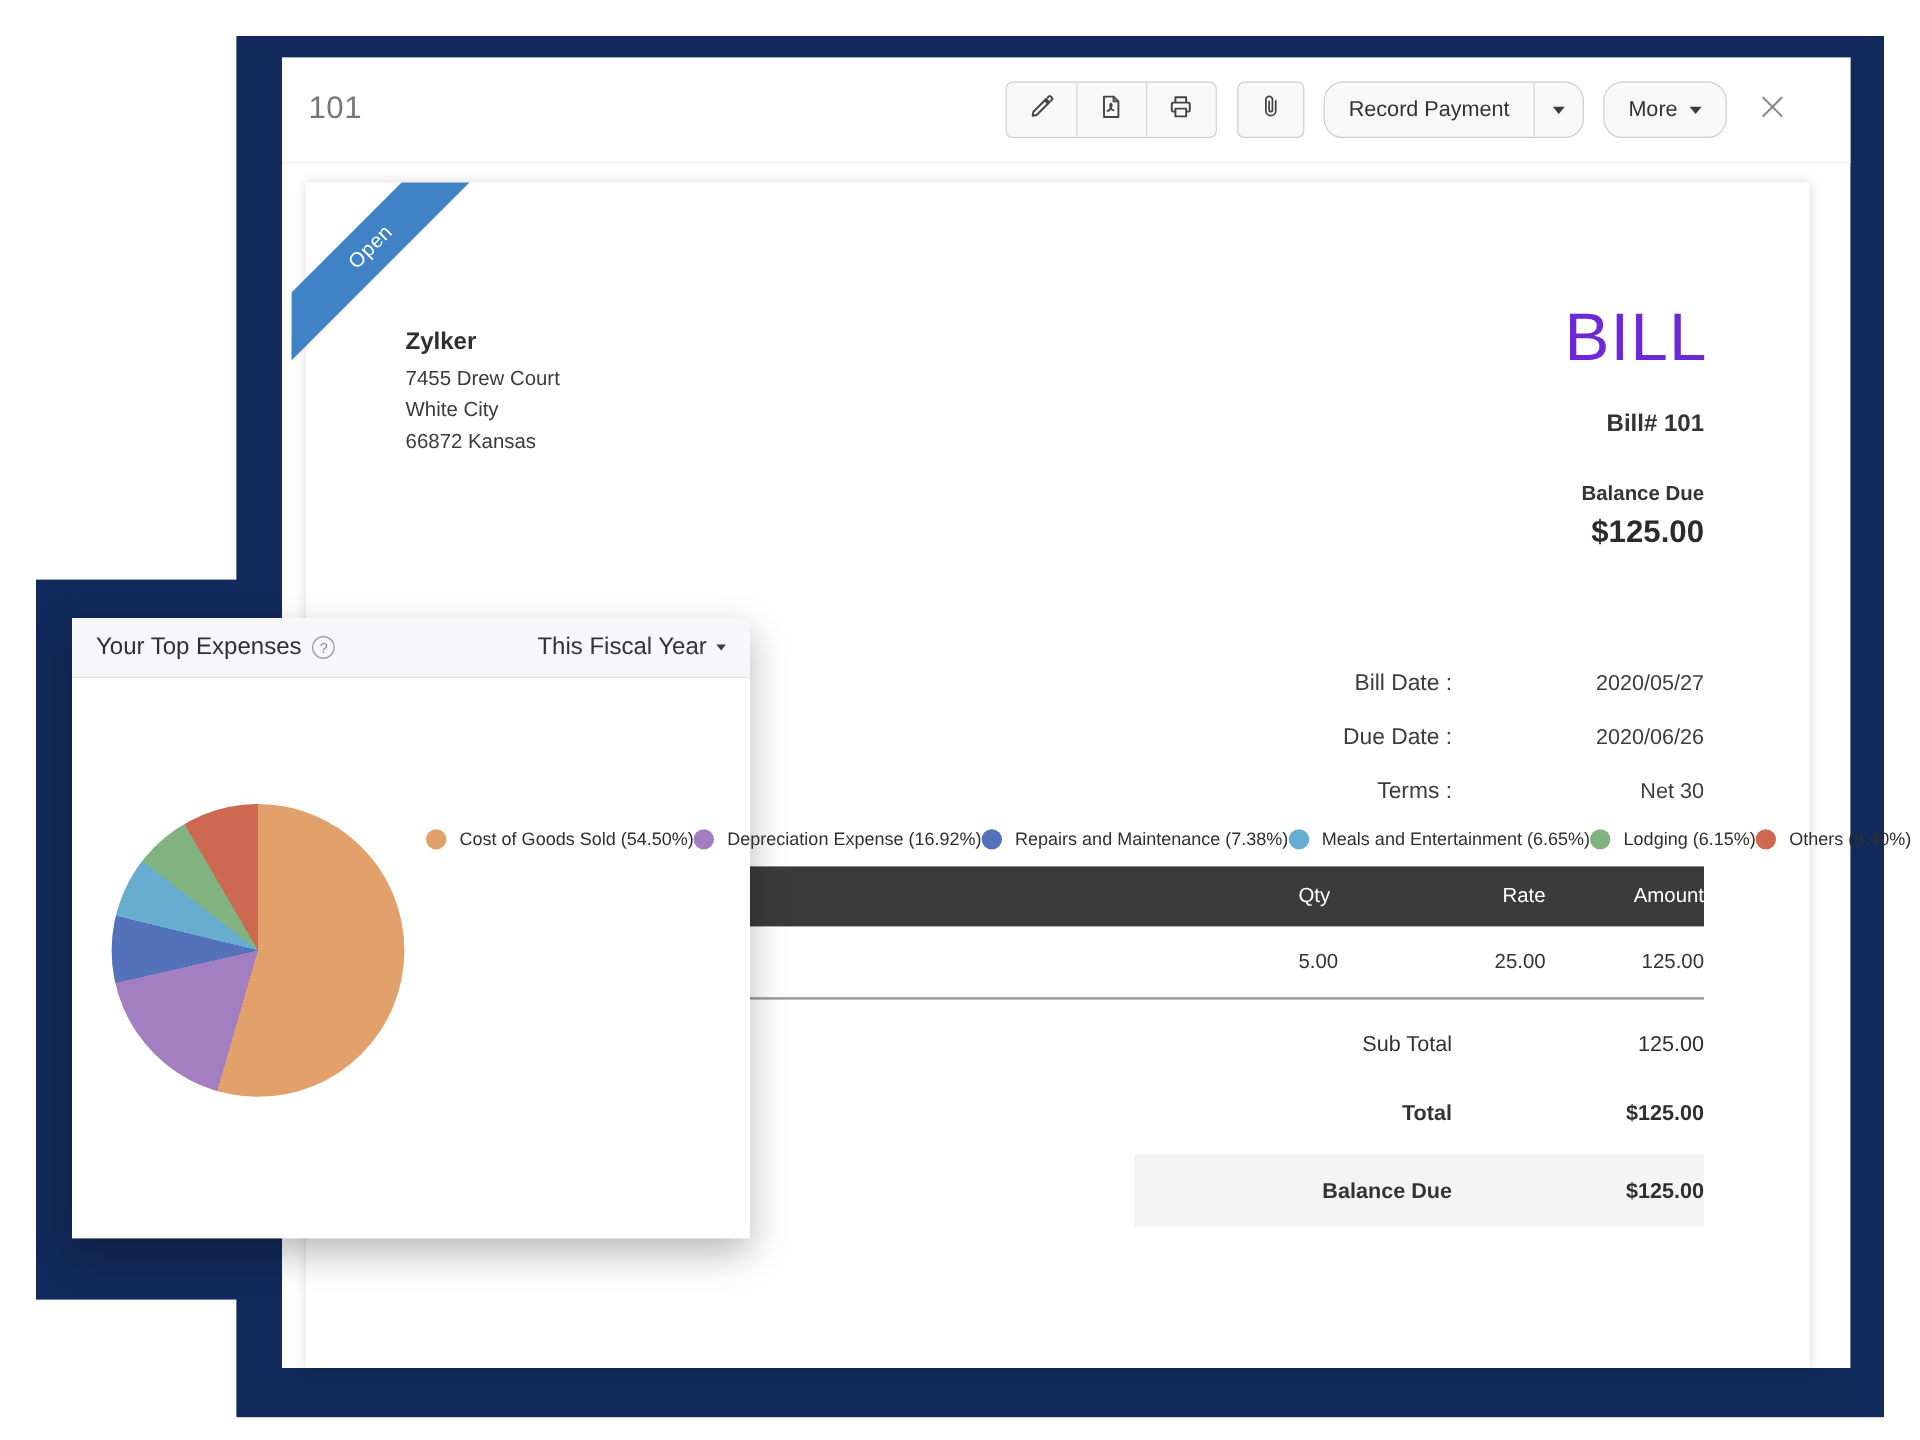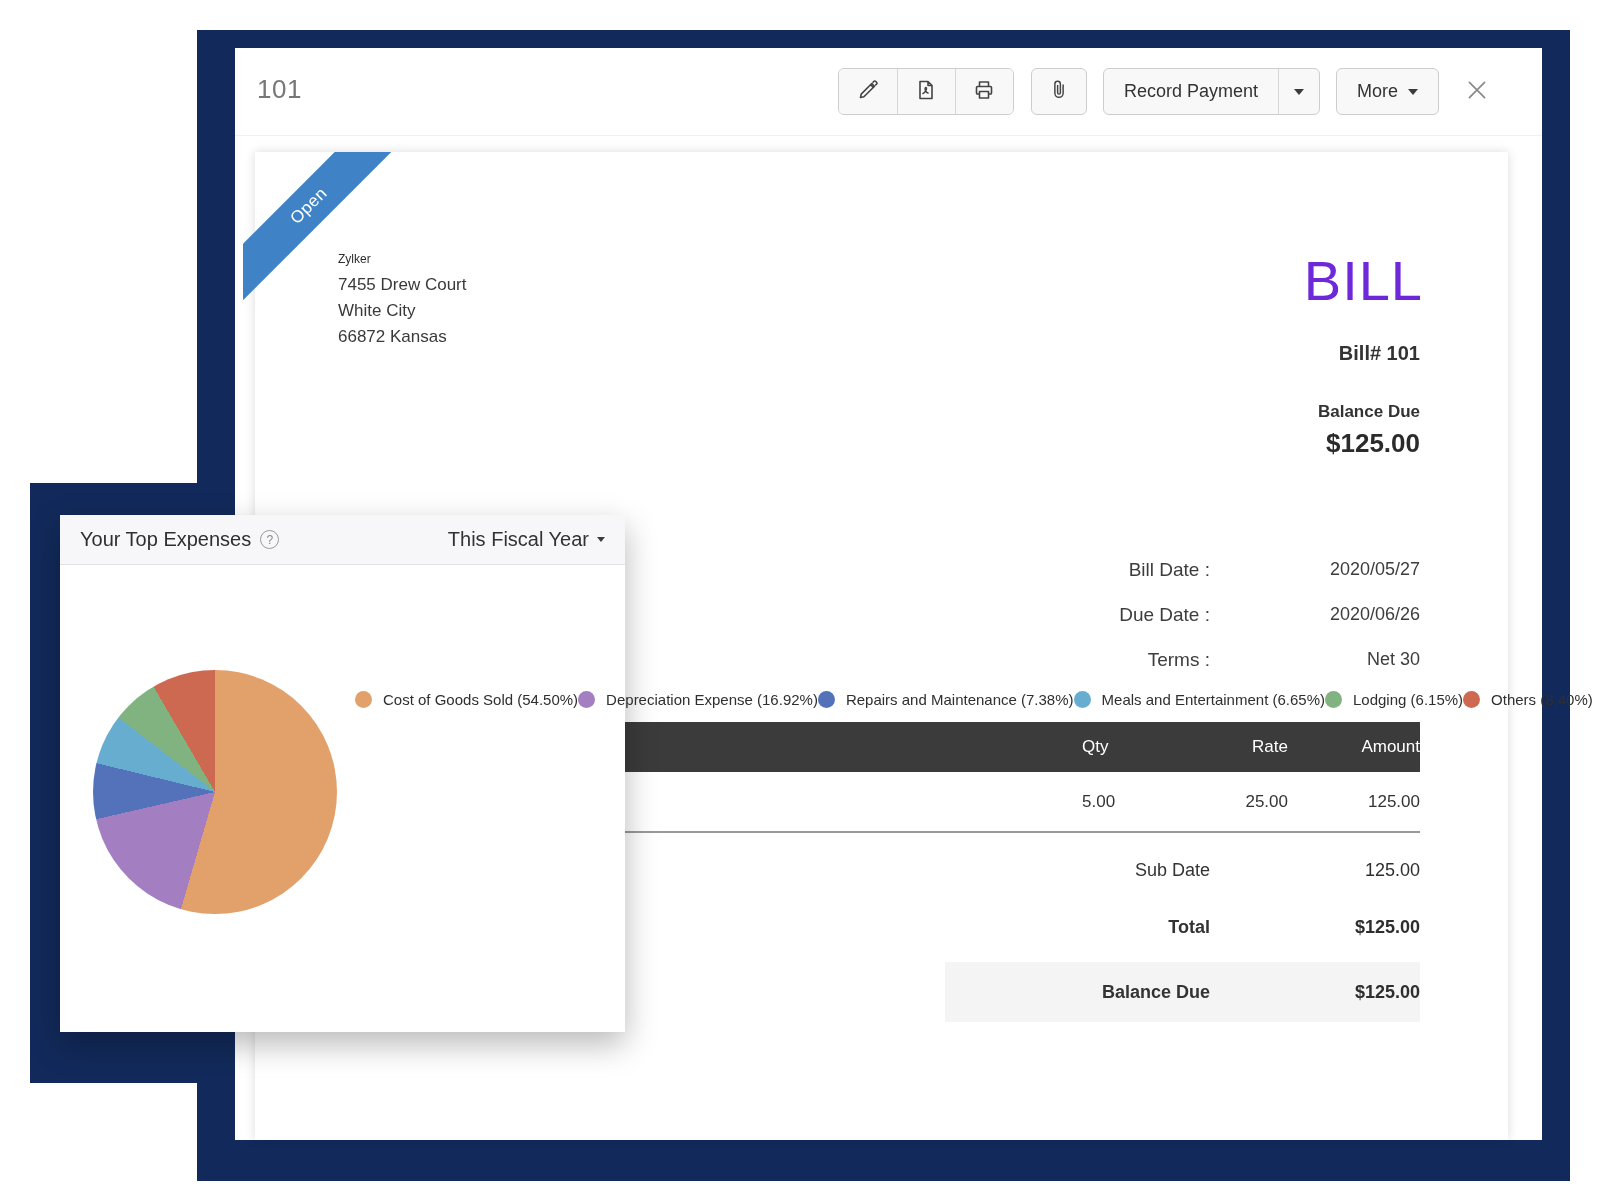--- a/index.html
+++ b/index.html
@@ -16,21 +16,21 @@
 
   .win-header { position:absolute; left:0; top:0; width:100%; height:88px; background:#fff;
                 border-bottom:1px solid #f0f0f0; display:flex; align-items:center; }
   .win-title { position:absolute; left:22px; top:26px; font-size:26px; color:#777; letter-spacing:.5px; }
 
   .toolbar { position:absolute; right:45px; top:20px; height:47px; display:flex; align-items:center; }
   .btn-group { display:flex; border:1px solid #cdcdcd; border-radius:6px; background:#f8f8f8; height:47px; overflow:hidden; }
   .icon-btn { width:58px; height:100%; display:flex; align-items:center; justify-content:center; background:#f8f8f8; cursor:pointer; }
   .btn-group .icon-btn + .icon-btn { border-left:1px solid #d6d6d6; }
   .solo { border:1px solid #cdcdcd; border-radius:6px; margin-left:17px; width:56px; }
-  .push-btn { display:flex; align-items:center; height:47px; border:1px solid #cdcdcd; border-radius:6px;
+  .push-btn { display:flex; align-items:center; height:47px; border:1px solid #cdcdcd; border-radius:16px;
               background:#f8f8f8; margin-left:16px; font-size:18px; color:#333; cursor:pointer; }
   .push-btn .seg { padding:0 20px; height:100%; display:flex; align-items:center; }
   .push-btn .seg.caret-seg { border-left:1px solid #d6d6d6; padding:0 15px; }
   .caret { width:0; height:0; border-left:5px solid transparent; border-right:5px solid transparent;
            border-top:6px solid #3c3c3c; display:inline-block; }
   .more-btn .seg { gap:10px; }
   .close-btn { margin-left:18px; width:40px; height:47px; display:flex; align-items:center; justify-content:center; cursor:pointer; }
   .toolbar svg { stroke:#444; fill:none; stroke-width:1.6; stroke-linecap:round; stroke-linejoin:round; }
 
   
@@ -39,21 +39,21 @@
 
   
   .ribbon-wrap { position:absolute; left:-12px; top:0; width:190px; height:190px; overflow:hidden; pointer-events:none; }
   .ribbon-fold { position:absolute; left:0; top:130px; width:0; height:0;
                  border-top:16px solid #2D639E; border-right:16px solid transparent; }
   .ribbon-band { position:absolute; left:-59px; top:34px; width:250px; height:40px; background:#3F82C6;
                  transform:rotate(-45deg); display:flex; align-items:center; justify-content:center; }
   .ribbon-band span { color:#fff; font-size:17px; letter-spacing:.5px; }
 
   .vendor { position:absolute; left:83px; top:100px; }
-  .vendor-name { font-size:12px; font-weight:normal; color:#2e2e2e; margin-bottom:6px; }
+  .vendor-name { font-size:20px; font-weight:bold; color:#2e2e2e; margin-bottom:6px;margin-top:22px; }
   .vendor-line { font-size:17px; color:#3a3a3a; line-height:26px; }
 
   .doc-title { position:absolute; right:85px; top:96px; font-size:56px; font-weight:500; color:#6d28d9; letter-spacing:1px; }
   .bill-no { position:absolute; right:88px; top:190px; font-size:20px; font-weight:bold; color:#333; }
   .bal-block { position:absolute; right:88px; top:250px; text-align:right; }
   .bal-label { font-size:17px; font-weight:bold; color:#333; }
   .bal-amount { font-size:26px; font-weight:bold; color:#2b2b2b; margin-top:6px; }
 
   .meta { position:absolute; right:88px; top:395px; width:600px; }
   .meta-row { display:flex; justify-content:flex-end; align-items:center; height:45px; }
@@ -213,21 +213,21 @@
         </div>
         <div class="itable-row">
           <div class="col-qty">5.00</div>
           <div class="col-rate">25.00</div>
           <div class="col-amt">125.00</div>
         </div>
       </div>
 
       <div class="totals">
         <div class="total-row">
-          <span class="t-label">Sub Date</span>
+          <span class="t-label">Sub Total</span>
           <span class="t-value">125.00</span>
         </div>
         <div class="total-row bold">
           <span class="t-label">Total</span>
           <span class="t-value">$125.00</span>
         </div>
         <div class="total-row bold highlight">
           <span class="t-label">Balance Due</span>
           <span class="t-value">$125.00</span>
         </div>

